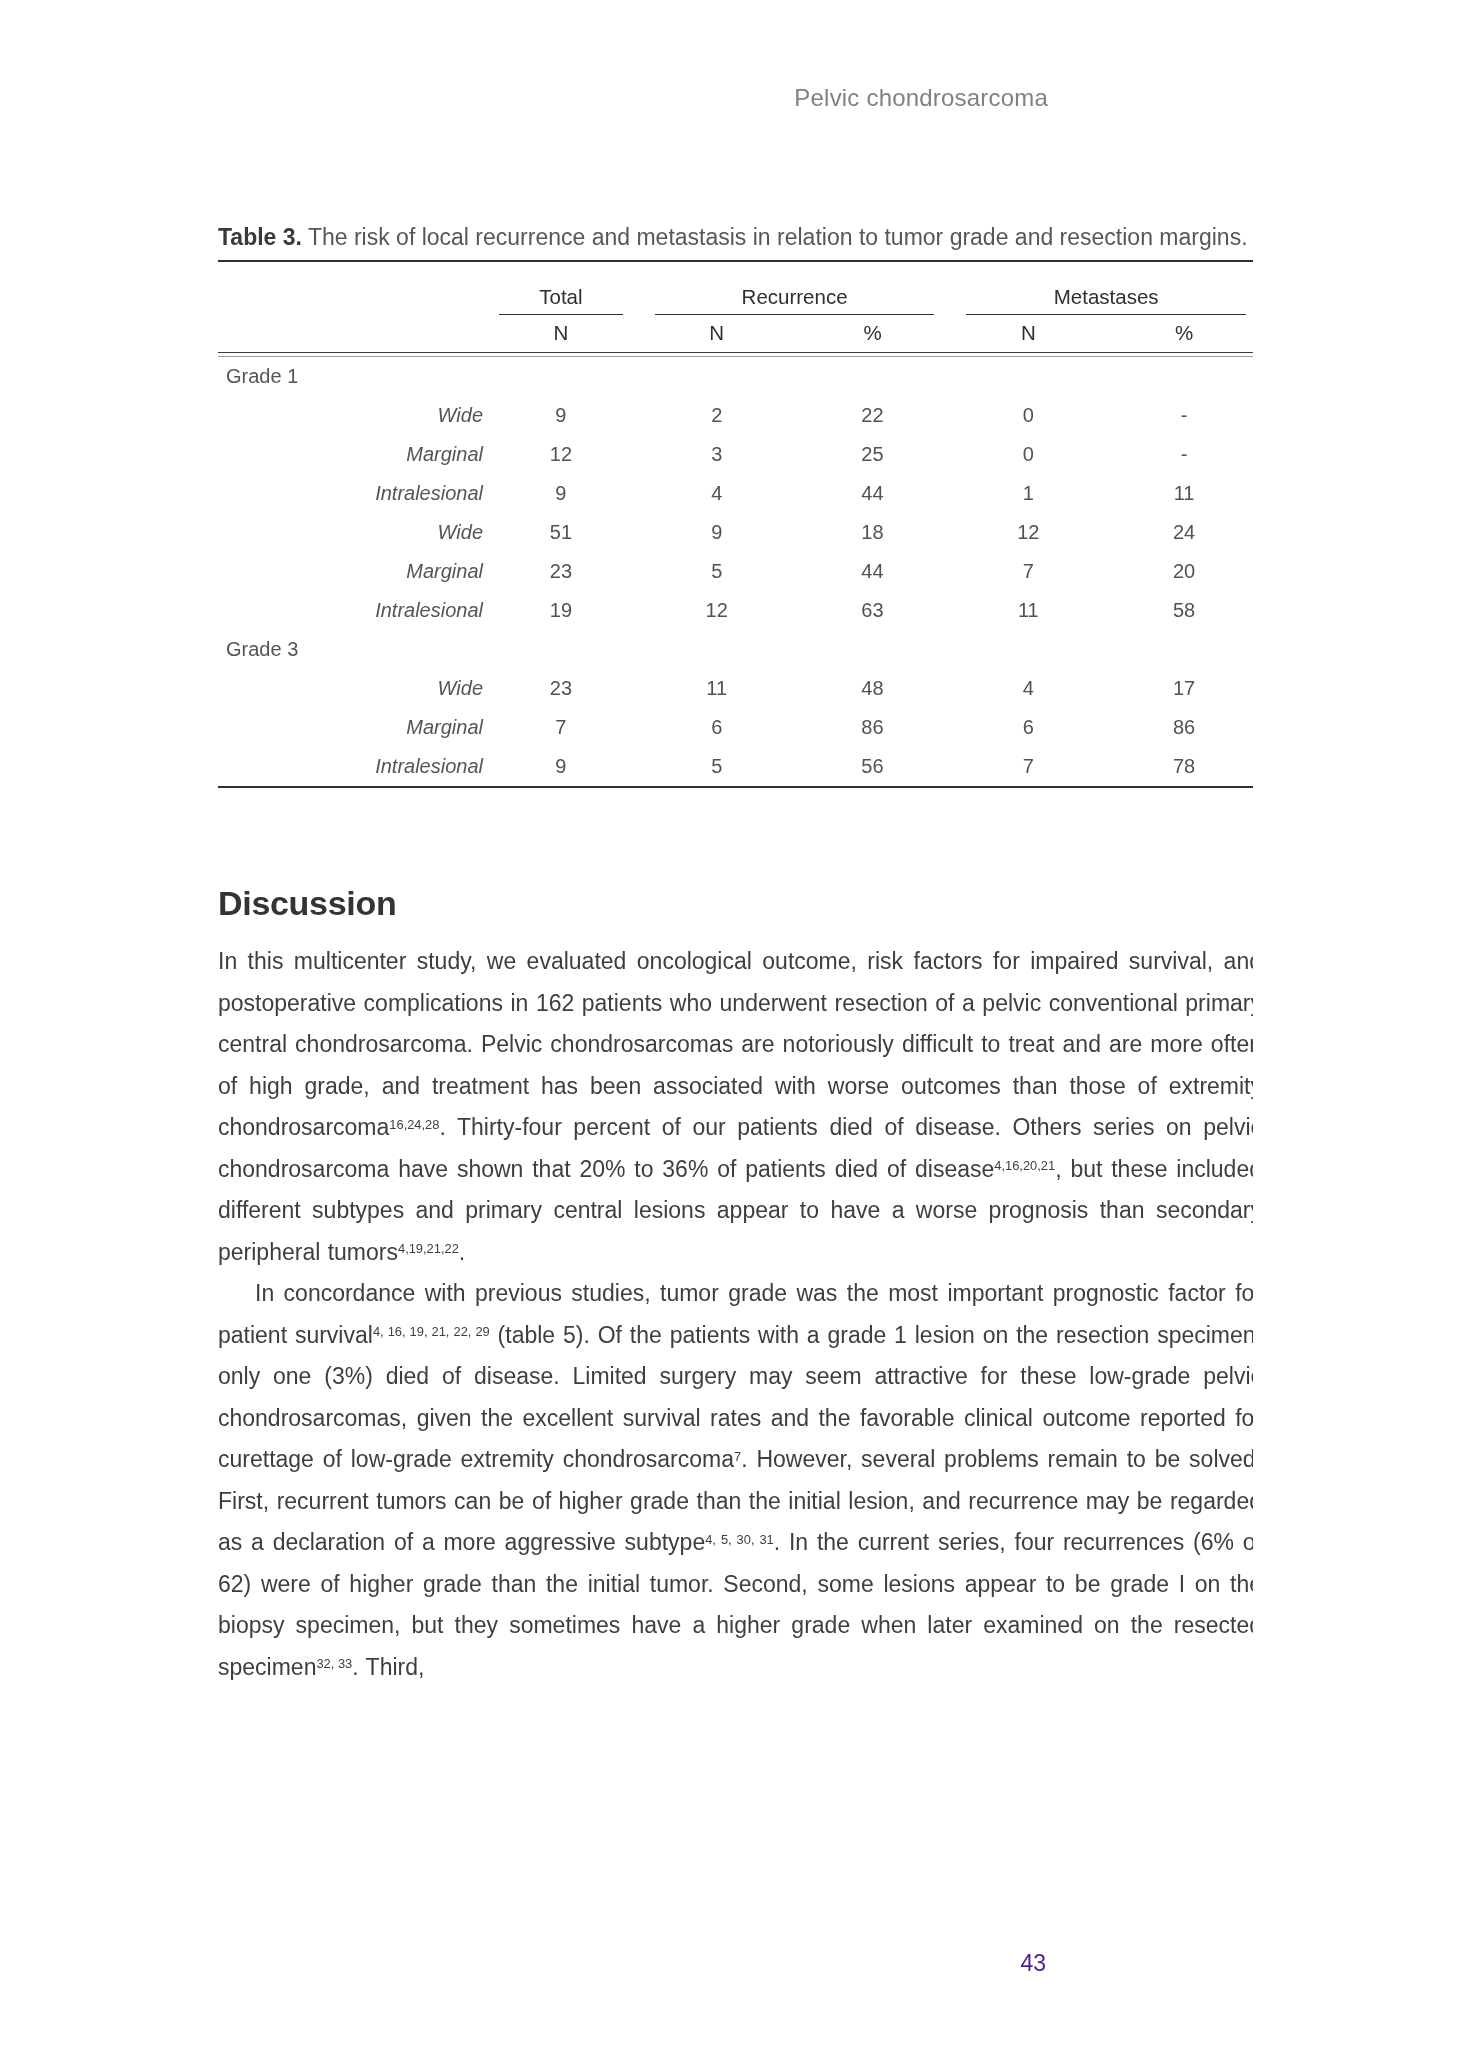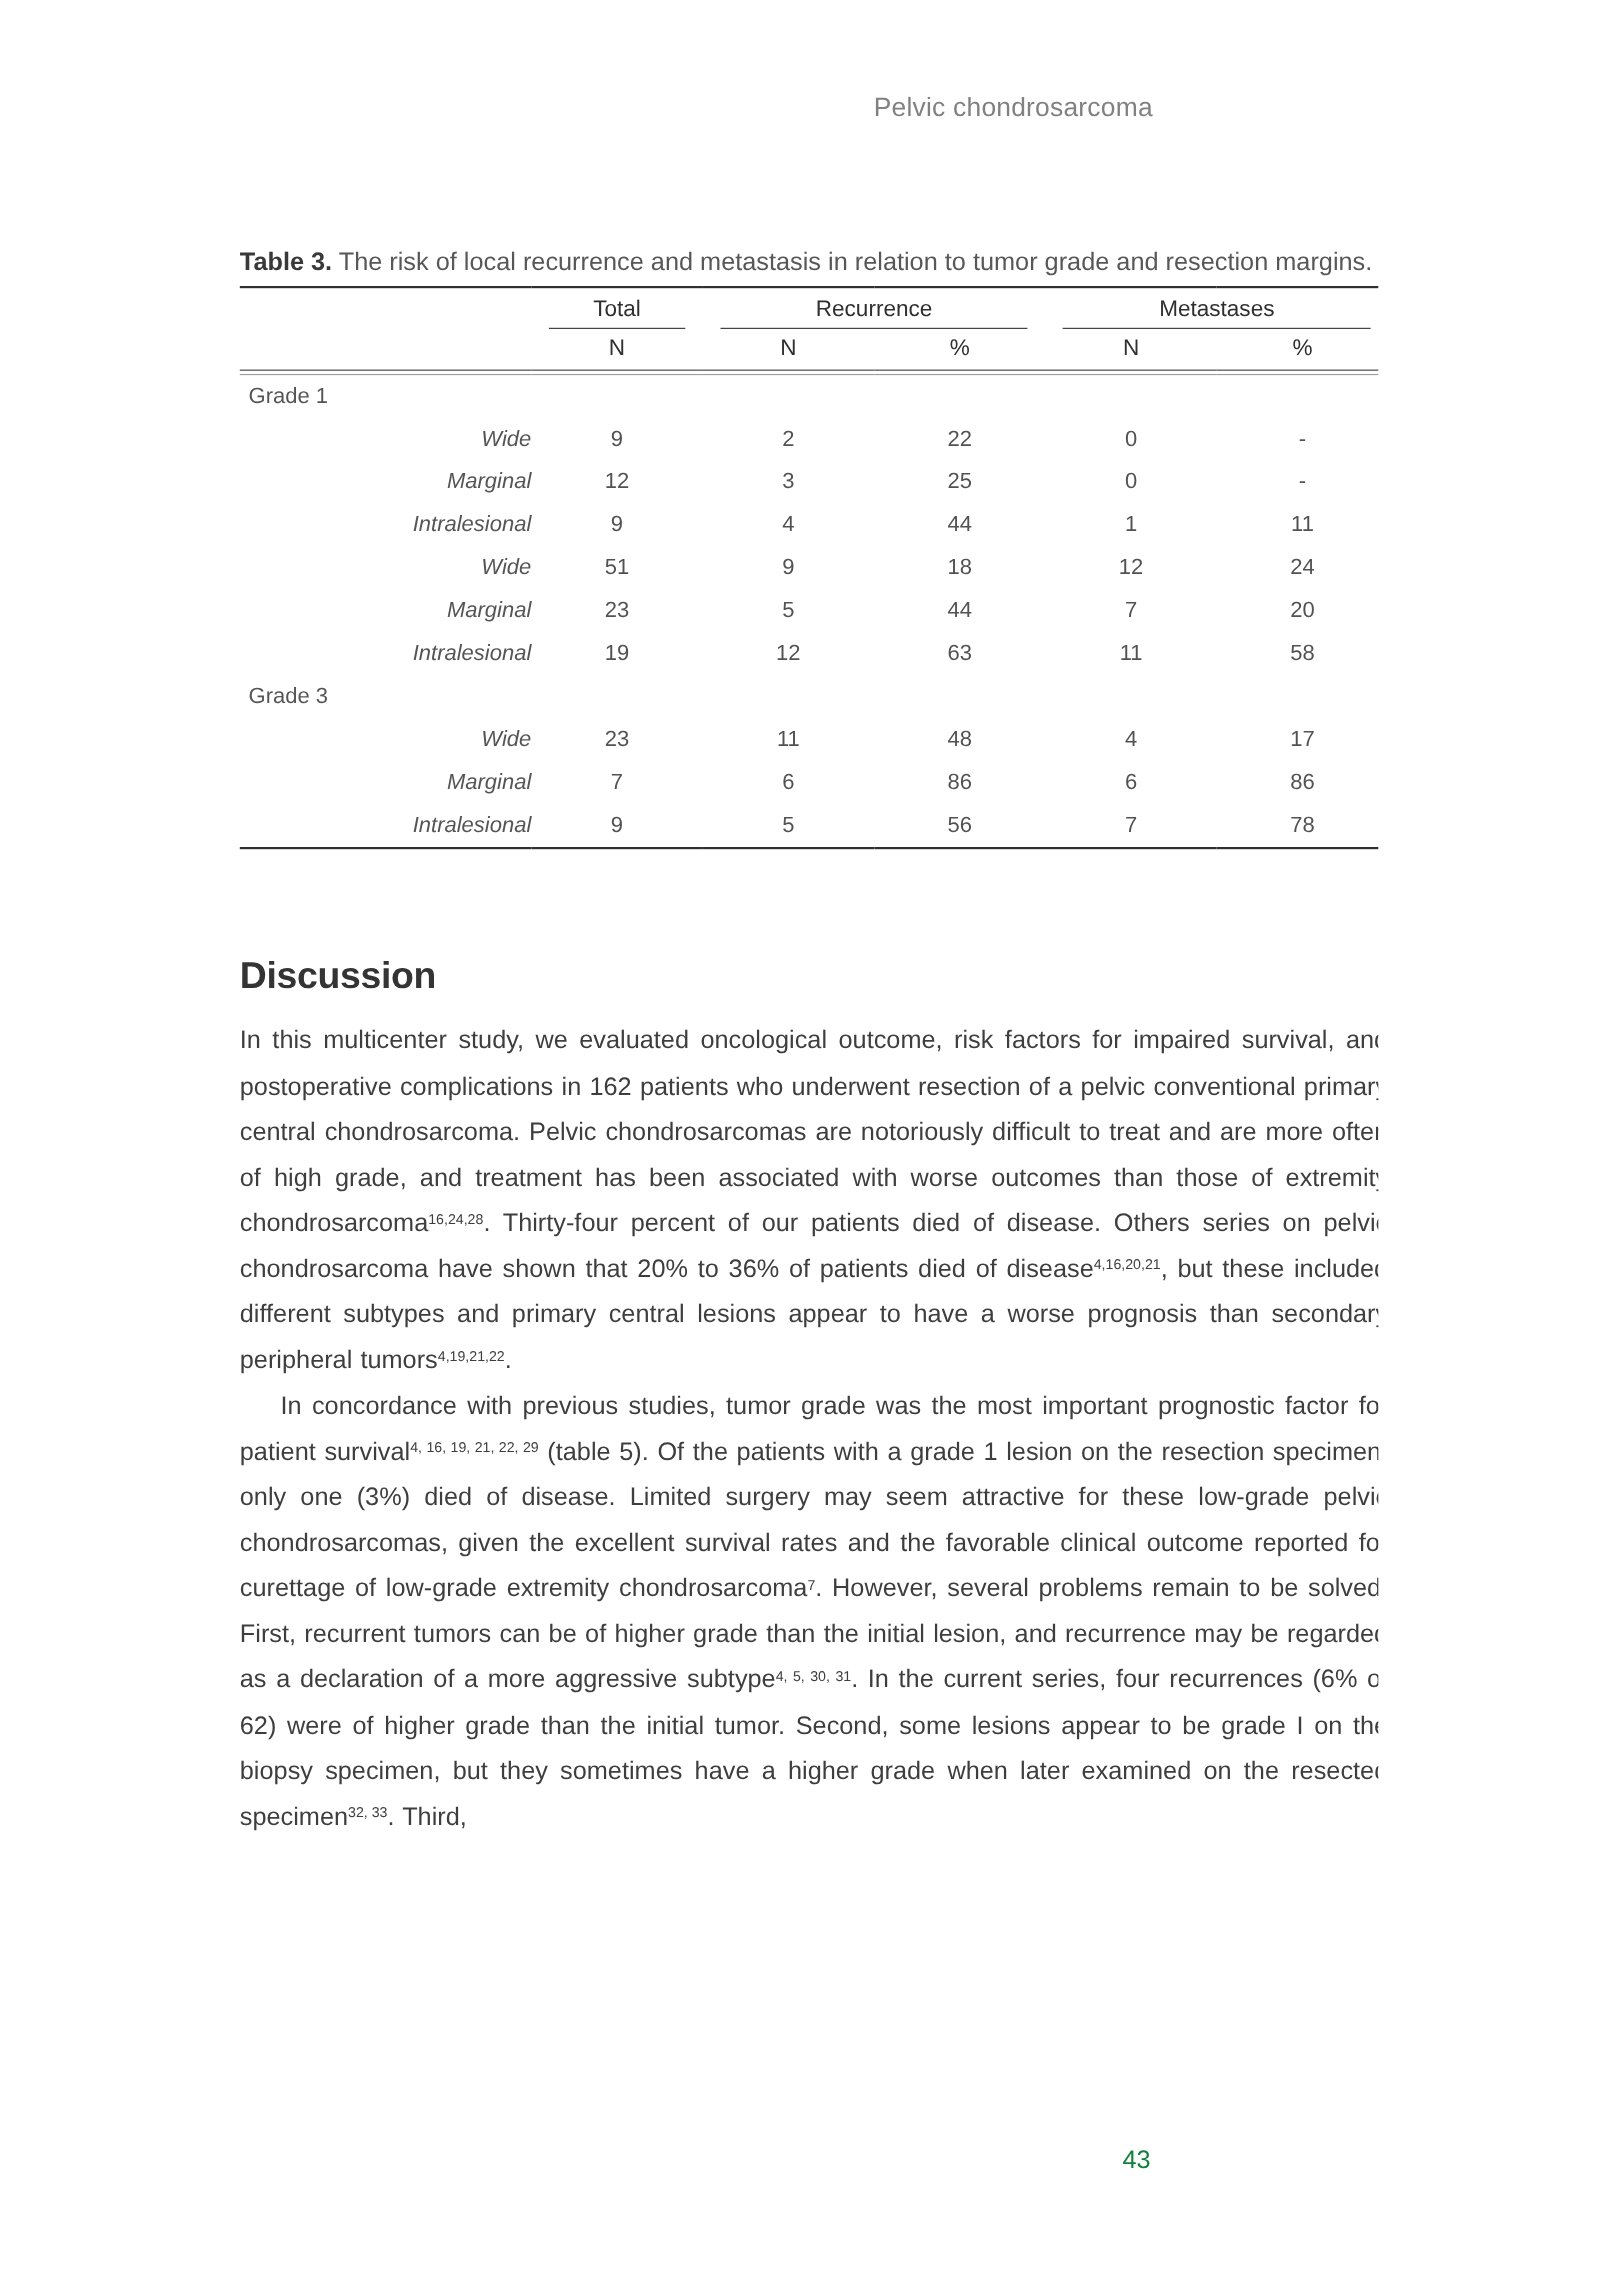--- a/index.html
+++ b/index.html
@@ -22,21 +22,21 @@
   table.results {
     width:100%; border-collapse:collapse;
     border-top:2px solid #303030; border-bottom:2px solid #303030;
   }
   col.c-label { width:265px; }
   col.c-val { width:155.8px; }
   th, td { font-weight:normal; }
   th.group { padding:7px 16px 0; }
   th.group div {
     font-size:20.5px; color:#2f2f2f; text-align:center;
-    padding-bottom:5px; border-bottom:1.5px solid #303030;
+    padding-bottom:5px; border-bottom:1.5px solid #303030;margin-top:16px;
   }
   th.lbl-col { border:none; }
   th.sub { font-size:20.5px; color:#2f2f2f; text-align:center; padding:6px 0 7px; }
   td.double-rule {
     height:4px; padding:0;
     border-top:1.5px solid #3c3c3c; border-bottom:1px solid #9c9c9c;
   }
   tbody td { font-size:20px; color:#525252; text-align:center; padding:8px 0; }
   tbody td.group-label { text-align:left; padding-left:8px; color:#555; }
   tbody td.data-label { text-align:right; padding-left:62px; color:#555;font-style:italic; }
@@ -65,21 +65,21 @@
   .chapter-sphere {
     position:absolute; left:1404px; top:337px; width:152px; height:147px;
     border-radius:50%;
     background:
       radial-gradient(circle at 66% 42%, rgba(255,255,255,0.55) 0%, rgba(255,255,255,0) 12%),
       radial-gradient(circle at 72% 48%, #7e7e7e 0%, #4a4a4a 12%, #1f1f1f 30%, #2b2b2b 42%, #6c6c6c 58%, #a8a8a8 72%, #cfcfcf 85%, #f1f1f1 99%);
   }
 
   .page-number {
     position:absolute; top:1950px; right:207px;
-    font-size:23px; color:#15803d;
+    font-size:23px; color:#4c1d95;
   }
 </style>
 </head>
 <body>
 
 <div class="page">
 
   <div class="running-header">Pelvic chondrosarcoma</div>
 
   <span class="chapter-number">2</span>

